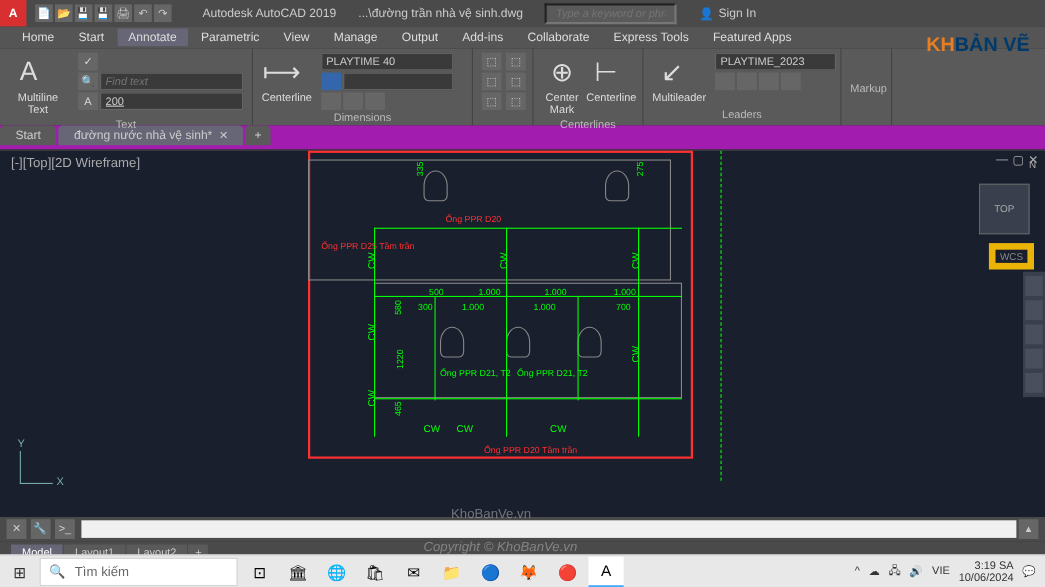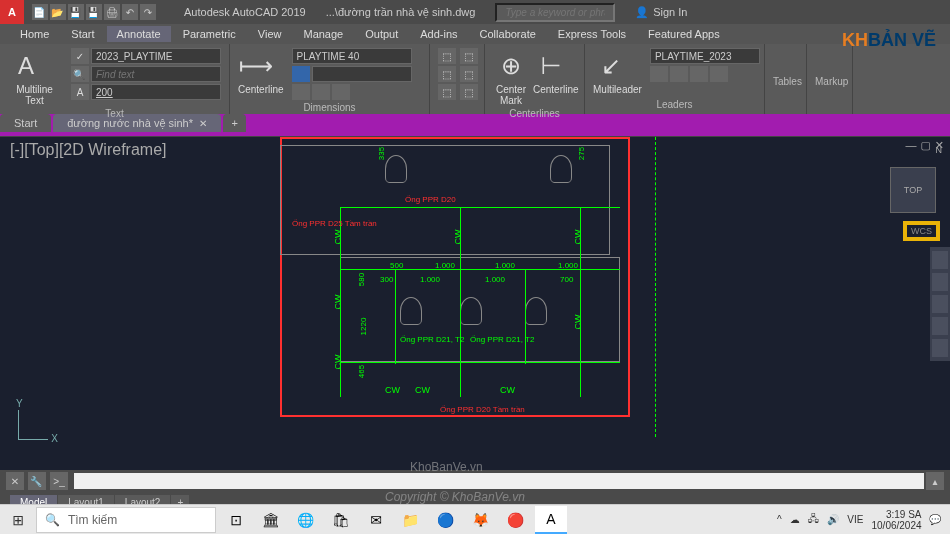--- a/index.html
+++ b/index.html
@@ -32,37 +32,37 @@
 .ribbon-small { width: 18px; height: 16px; background: #666; font-size: 10px; display: flex; align-items: center; justify-content: center; }
 
 
 .doctabs { height: 22px; background: #a21caf; display: flex; align-items: flex-start; }
 .doctab { background: #5a5a5a; color: #ccc; font-size: 11px; padding: 3px 14px; margin-right: 2px; border-radius: 4px 4px 0 0; display: flex; align-items: center; gap: 6px; }
 .doctab.active { background: #667; }
 .doctab .close { font-size: 10px; }
 
 
 .canvas-area { position: relative; background: #1a1f2e; height: 334px; border-top: 1px solid #444; }
-.viewport-label { position: absolute; top: 4px; left: 10px; color: #aaa; font-size: 16px; }
+.viewport-label { position: absolute; top: 4px; left: 10px; color: #aaa; font-size: 12px; }
 .drawing { position: absolute; left: 280px; top: 0; width: 380px; height: 300px; }
 .wall-outer { position: absolute; border: 2px solid #ff3030; }
 .wall-grey { position: absolute; border: 1px solid #888; }
 .pipe-green { position: absolute; background: #00ff00; }
 .pipe-green-h { height: 1px; }
 .pipe-green-v { width: 1px; }
 .dim-text { position: absolute; color: #00ff00; font-size: 8px; }
 .cw-label { position: absolute; color: #00ff00; font-size: 9px; }
 .pipe-label { position: absolute; color: #ff3030; font-size: 8px; }
 .pipe-label2 { position: absolute; color: #00ff00; font-size: 8px; }
 .toilet { position: absolute; width: 22px; height: 28px; border: 1px solid #888; border-radius: 50% 50% 20% 20%; }
 
 
 .navcube { position: absolute; right: 14px; top: 30px; width: 46px; height: 46px; background: #3a3f4e; border: 1px solid #666; display: flex; align-items: center; justify-content: center; color: #aaa; font-size: 9px; }
 .compass { position: absolute; right: 8px; top: 8px; color: #aaa; font-size: 9px; }
-.wcs { position: absolute; right: 10px; top: 84px; color: #888; font-size: 9px; border: 4px solid #eab308; padding: 1px 4px; }
+.wcs { position: absolute; right: 10px; top: 84px; color: #888; font-size: 9px; border: 6px solid #eab308; padding: 1px 4px; }
 .ucs { position: absolute; left: 18px; bottom: 30px; color: #7aa; font-size: 14px; }
 .minimize-btns { position: absolute; right: 6px; top: 2px; display: flex; gap: 4px; color: #aaa; font-size: 11px; }
 .navbar-right { position: absolute; right: 0; top: 110px; width: 20px; background: #3a3f4e; display: flex; flex-direction: column; gap: 4px; padding: 4px 2px; }
 .navbar-right div { height: 18px; background: #4a4f5e; }
 
 
 .cmdline { height: 22px; background: #4a4a4a; display: flex; align-items: center; padding: 0 4px; }
 .cmd-icon { width: 18px; height: 18px; background: #666; margin: 0 2px; display: flex; align-items: center; justify-content: center; font-size: 10px; color: #ccc; }
 .cmd-input { flex: 1; background: #f0f0f0; border: none; height: 16px; font-size: 11px; padding: 0 6px; margin-left: 4px; }
 
@@ -134,21 +134,20 @@
   <div class="ribbon-panel" style="width:230px">
     <div class="ribbon-panel-body">
       <div>
         <div class="ribbon-icon-big">A</div>
         <div class="ribbon-label">Multiline
 Text</div>
       </div>
       <div class="ribbon-stack" style="margin-left:6px">
         <div style="display:flex;gap:2px">
             <div class="ribbon-small">✓</div>
-            <input class="ribbon-input" style="width: 130px;" value="2023_PLAYTIME">
           </div>
         <div style="display:flex;gap:2px">
             <div class="ribbon-small">🔍</div>
             <input class="ribbon-input" style="width: 130px; font-style: italic;" placeholder="Find text">
           </div>
         <div style="display:flex;gap:2px">
             <div class="ribbon-small">A</div>
             <input class="ribbon-input" style="width: 130px; text-decoration: underline;" value="200">
           </div>
       </div>
@@ -214,23 +213,20 @@
         <input class="ribbon-input" style="width: 110px;" value="PLAYTIME_2023">
         <div style="display:flex;gap:2px">
           <div class="ribbon-small"></div>
           <div class="ribbon-small"></div>
           <div class="ribbon-small"></div>
           <div class="ribbon-small"></div>
         </div>
       </div>
     </div>
     <div class="ribbon-panel-title">Leaders</div>
-  </div>
-  <div class="ribbon-panel" style="width:42px">
-    <div class="ribbon-panel-title" style="padding-top:28px">Tables</div>
   </div>
   <div class="ribbon-panel" style="width:46px">
     <div class="ribbon-panel-title" style="padding-top:28px">Markup</div>
   </div>
 </div>
 
 <div class="logo-watermark">
   <span>KH</span><span class="kb">BẢN VẼ</span>
 </div>
 

